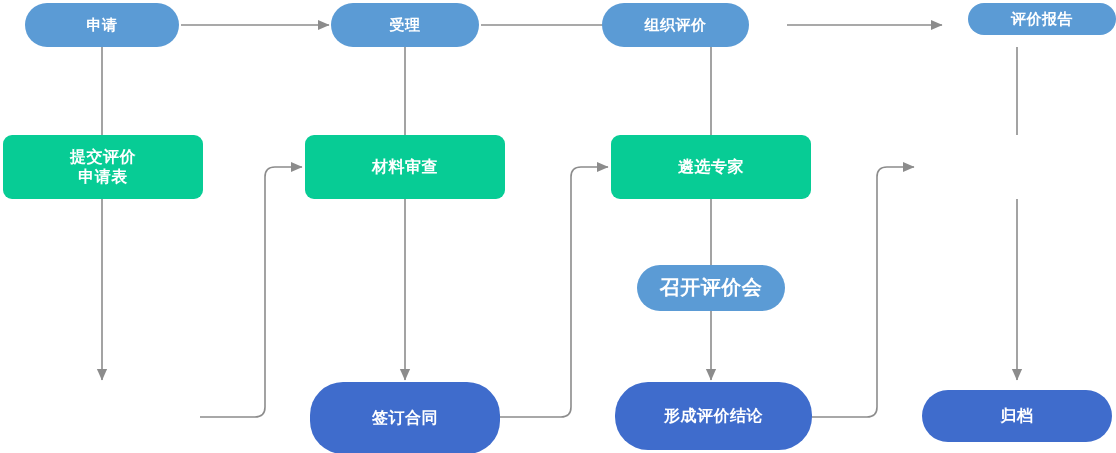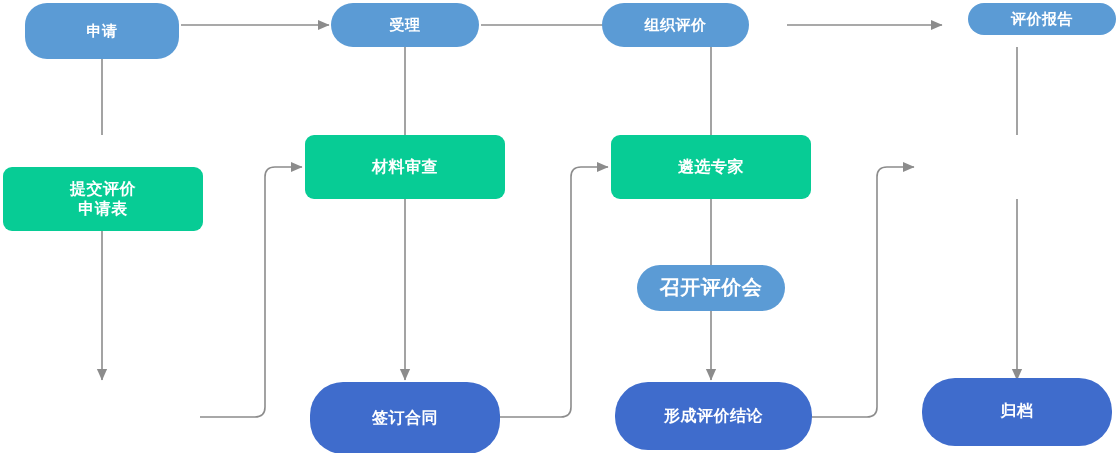--- a/index.html
+++ b/index.html
@@ -91,51 +91,51 @@
     <line x1="405" y1="199" x2="405" y2="380" stroke="#8c8c8c" stroke-width="1.6" marker-end="url(#arrow-down)"></line>
     <line x1="711" y1="199" x2="711" y2="265" stroke="#8c8c8c" stroke-width="1.6"></line>
     <line x1="711" y1="311" x2="711" y2="380" stroke="#8c8c8c" stroke-width="1.6" marker-end="url(#arrow-down)"></line>
     <line x1="1017" y1="199" x2="1017" y2="380" stroke="#8c8c8c" stroke-width="1.6" marker-end="url(#arrow-down)"></line>
 
     <path d="M 200 417 L 255 417 Q 265 417 265 407 L 265 177 Q 265 167 275 167 L 302 167" fill="none" stroke="#8c8c8c" stroke-width="1.6" marker-end="url(#arrow-right)"></path>
     <path d="M 500 417 L 561 417 Q 571 417 571 407 L 571 177 Q 571 167 581 167 L 608 167" fill="none" stroke="#8c8c8c" stroke-width="1.6" marker-end="url(#arrow-right)"></path>
     <path d="M 812 417 L 867 417 Q 877 417 877 407 L 877 177 Q 877 167 887 167 L 914 167" fill="none" stroke="#8c8c8c" stroke-width="1.6" marker-end="url(#arrow-right)"></path>
   </svg>
 
-  <div class="node stage" style="left:25px; top:3px; width:154px; height:56px;">
+  <div class="node stage" style="left:25px; top:3px; width:154px; height:44px;">
     <span>申请</span>
   </div>
   <div class="node stage" style="left:331px; top:3px; width:148px; height:44px;">
     <span>受理</span>
   </div>
   <div class="node stage" style="left:602px; top:3px; width:147px; height:44px;">
     <span>组织评价</span>
   </div>
   <div class="node stage" style="left:968px; top:3px; width:148px; height:32px;">
     <span>评价报告</span>
   </div>
 
-  <div class="node task" style="left:3px; top:135px; width:200px; height:64px;margin-top:32px;">
+  <div class="node task" style="left:3px; top:135px; width:200px; height:64px;">
     <span>提交评价
 申请表</span>
   </div>
   <div class="node task" style="left:305px; top:135px; width:200px; height:64px;">
     <span>材料审查</span>
   </div>
   <div class="node task" style="left:611px; top:135px; width:200px; height:64px;">
     <span>遴选专家</span>
   </div>
 
   <div class="node meeting" style="left:637px; top:265px; width:148px; height:46px;">
     <span>召开评价会</span>
   </div>
 
   <div class="node output" style="left:310px; top:382px; width:190px; height:72px;">
     <span>签订合同</span>
   </div>
   <div class="node output" style="left:615px; top:382px; width:197px; height:68px;align-items:center;">
     <span>形成评价结论</span>
   </div>
-  <div class="node output" style="left:922px; top:378px; width:190px; height:68px;font-family:Liberation Mono, monospace;">
+  <div class="node output" style="left:922px; top:390px; width:190px; height:52px;">
     <span>归档</span>
   </div>
 
 </div>
 
 </body></html>

